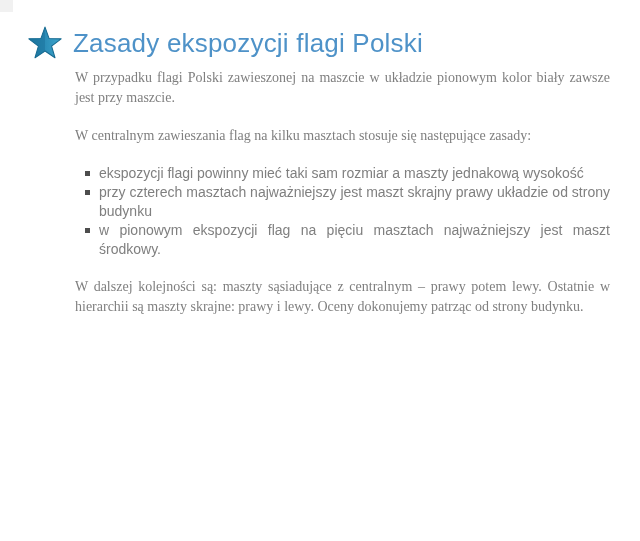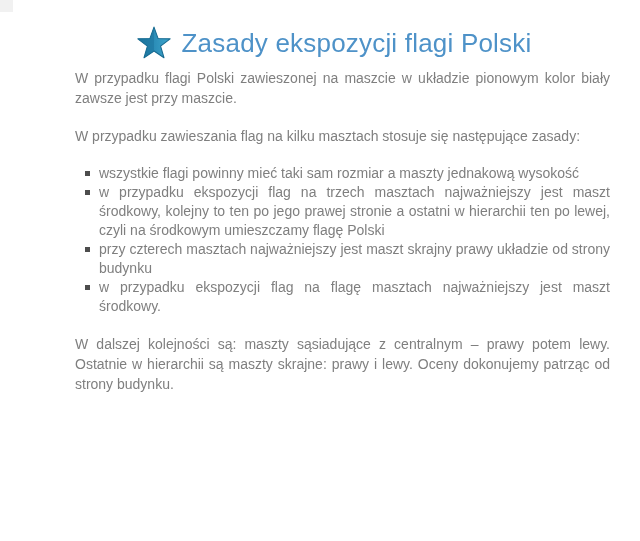--- a/index.html
+++ b/index.html
@@ -17,41 +17,41 @@
     left: 0; top: 0;
     width: 13px; height: 12px;
     background: #f1f1f1;
   }
   .header {
     display: flex;
     align-items: center;
     gap: 11px;
     padding: 26px 0 0 28px;
     height: 34px;
-    justify-content: center;
   }
   .star-wrap { width: 34px; height: 34px; flex: 0 0 auto; }
   .star-wrap svg { display: block; }
   .page-title {
     margin: 0;
     font-size: 26px;
     font-weight: 400;
     color: #4e92c8;
     white-space: nowrap;
     letter-spacing: 0.2px;
   }
   .content {
     margin: 8px 30px 0 75px;
     color: #7f7f7f;
     font-size: 14px;
     text-align: justify;
   }
   .content p {
     margin: 0 0 18px 0;
     line-height: 20px;
+    font-family: Liberation Serif, serif;
   }
   ul.rules-list {
     list-style: none;
     margin: 0 0 18px 0;
     padding: 0 0 0 24px;
   }
   ul.rules-list li {
     position: relative;
     line-height: 19px;
     text-align: justify;
@@ -85,26 +85,25 @@
         </defs>
         <path d="M16 1 L19.8 11.7 L31.2 12.1 L22.2 19 L25.4 29.9 L16 23.5 L6.6 29.9 L9.8 19 L0.8 12.1 L12.2 11.7 Z" fill="url(#starGrad)" stroke="#176a90" stroke-width="1" stroke-linejoin="round"></path>
         <path d="M16 1 L16 23.5 L6.6 29.9 L9.8 19 L0.8 12.1 L12.2 11.7 Z" fill="#1b739c" opacity="0.55"></path>
       </svg>
     </span>
     <h1 class="page-title">Zasady ekspozycji flagi Polski</h1>
   </header>
 
   <main class="content">
     <p>W przypadku flagi Polski zawieszonej na maszcie w układzie pionowym kolor biały zawsze jest przy maszcie.</p>
-    <p>W przypadku zawieszania flag na kilku masztach stosuje się następujące zasady:</p>
+    <p>W centralnym zawieszania flag na kilku masztach stosuje się następujące zasady:</p>
 
     <ul class="rules-list">
-      <li>wszystkie flagi powinny mieć taki sam rozmiar a maszty jednakową wysokość</li>
-      <li>w przypadku ekspozycji flag na trzech masztach najważniejszy jest maszt środkowy, kolejny to ten po jego prawej stronie a ostatni w hierarchii ten po lewej, czyli na środkowym umieszczamy flagę Polski</li>
+      <li>ekspozycji flagi powinny mieć taki sam rozmiar a maszty jednakową wysokość</li>
       <li>przy czterech masztach najważniejszy jest maszt skrajny prawy układzie od strony budynku</li>
-      <li>w przypadku ekspozycji flag na flagę masztach najważniejszy jest maszt środkowy.</li>
+      <li>w pionowym ekspozycji flag na pięciu masztach najważniejszy jest maszt środkowy.</li>
     </ul>
 
     <p>W dalszej kolejności są: maszty sąsiadujące z centralnym – prawy potem lewy. Ostatnie w hierarchii są maszty skrajne: prawy i lewy. Oceny dokonujemy patrząc od strony budynku.</p>
 
   </main>
 
 </div>
 
 </body></html>

